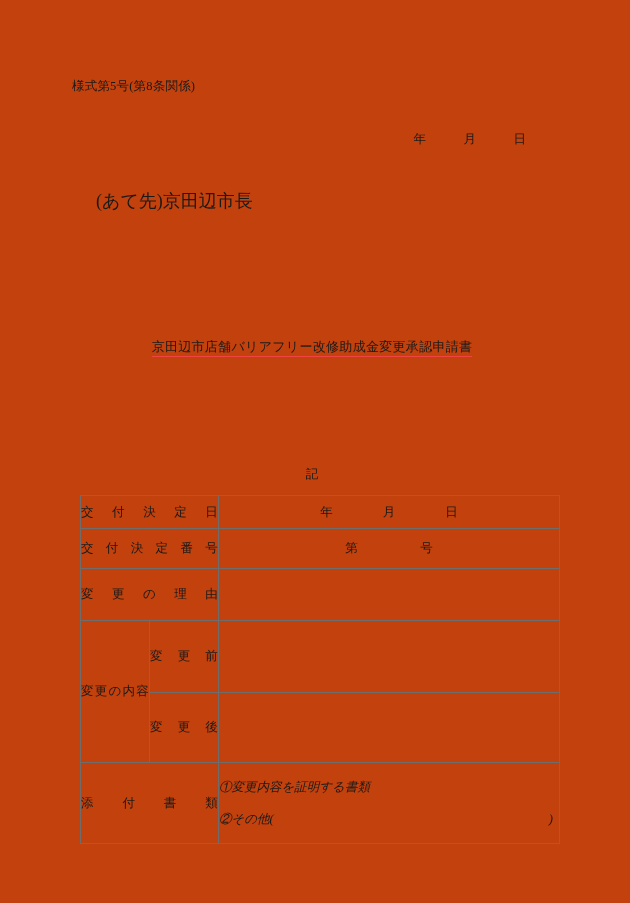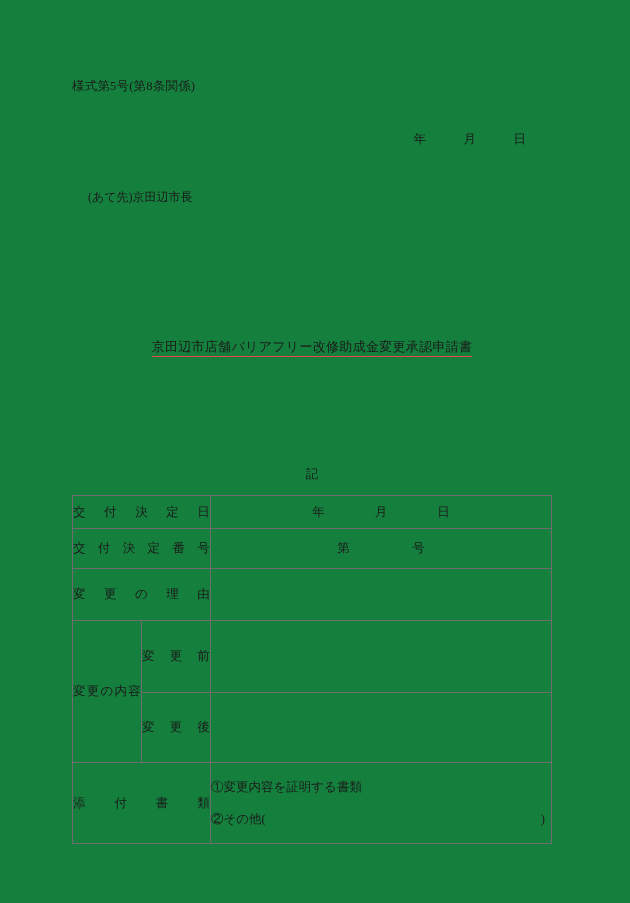--- a/index.html
+++ b/index.html
@@ -8,21 +8,21 @@
     background: #ffffff;
   }
   body {
     font-family: "Liberation Serif", "DejaVu Serif", serif;
     color: #1a1a1a;
   }
   .page {
     position: relative;
     width: 630px;
     height: 903px;
-    background: #15803d;
+    background: #c2410c;
     overflow: hidden;
     box-sizing: border-box;
   }
   .doc {
     position: absolute;
     left: 72px;
     top: 0;
     width: 480px;
     height: 903px;
   }
@@ -47,22 +47,22 @@
     font-size: 12.5px;
     padding-right: 26px;
     box-sizing: border-box;
     white-space: pre;
   }
 
   
   .addressee {
     position: absolute;
     top: 189px;
-    left: 16px;
-    font-size: 12px;
+    left: 24px;
+    font-size: 18px;
     white-space: nowrap;
     text-align: right;
   }
 
   
   .applicant {
     position: absolute;
     top: 246px;
     left: 238px;
     font-size: 12.5px;
@@ -115,21 +115,21 @@
     left: 0;
     width: 480px;
     text-align: center;
     font-size: 12.5px;
   }
 
   
   .form-table {
     position: absolute;
     top: 495px;
-    left: 0;
+    left: 8px;
     width: 480px;
     border-collapse: collapse;
     table-layout: fixed;
     font-size: 12.5px;
   }
   .form-table td {
     border: 1px solid #6d6d6d;
     padding: 0;
     vertical-align: middle;
   }
@@ -164,20 +164,21 @@
   .row-h6 { height: 43px; }
 
   .attach-list {
     line-height: 16px;
     padding: 2px 8px;
     white-space: pre-line;
   }
   .attach-line {
     display: block;
     white-space: pre;
+    font-style: italic;
   }
 </style>
 </head>
 <body>
 
 <div class="page">
   <div class="doc">
 
     <div class="form-no">様式第5号(第8条関係)</div>
 

